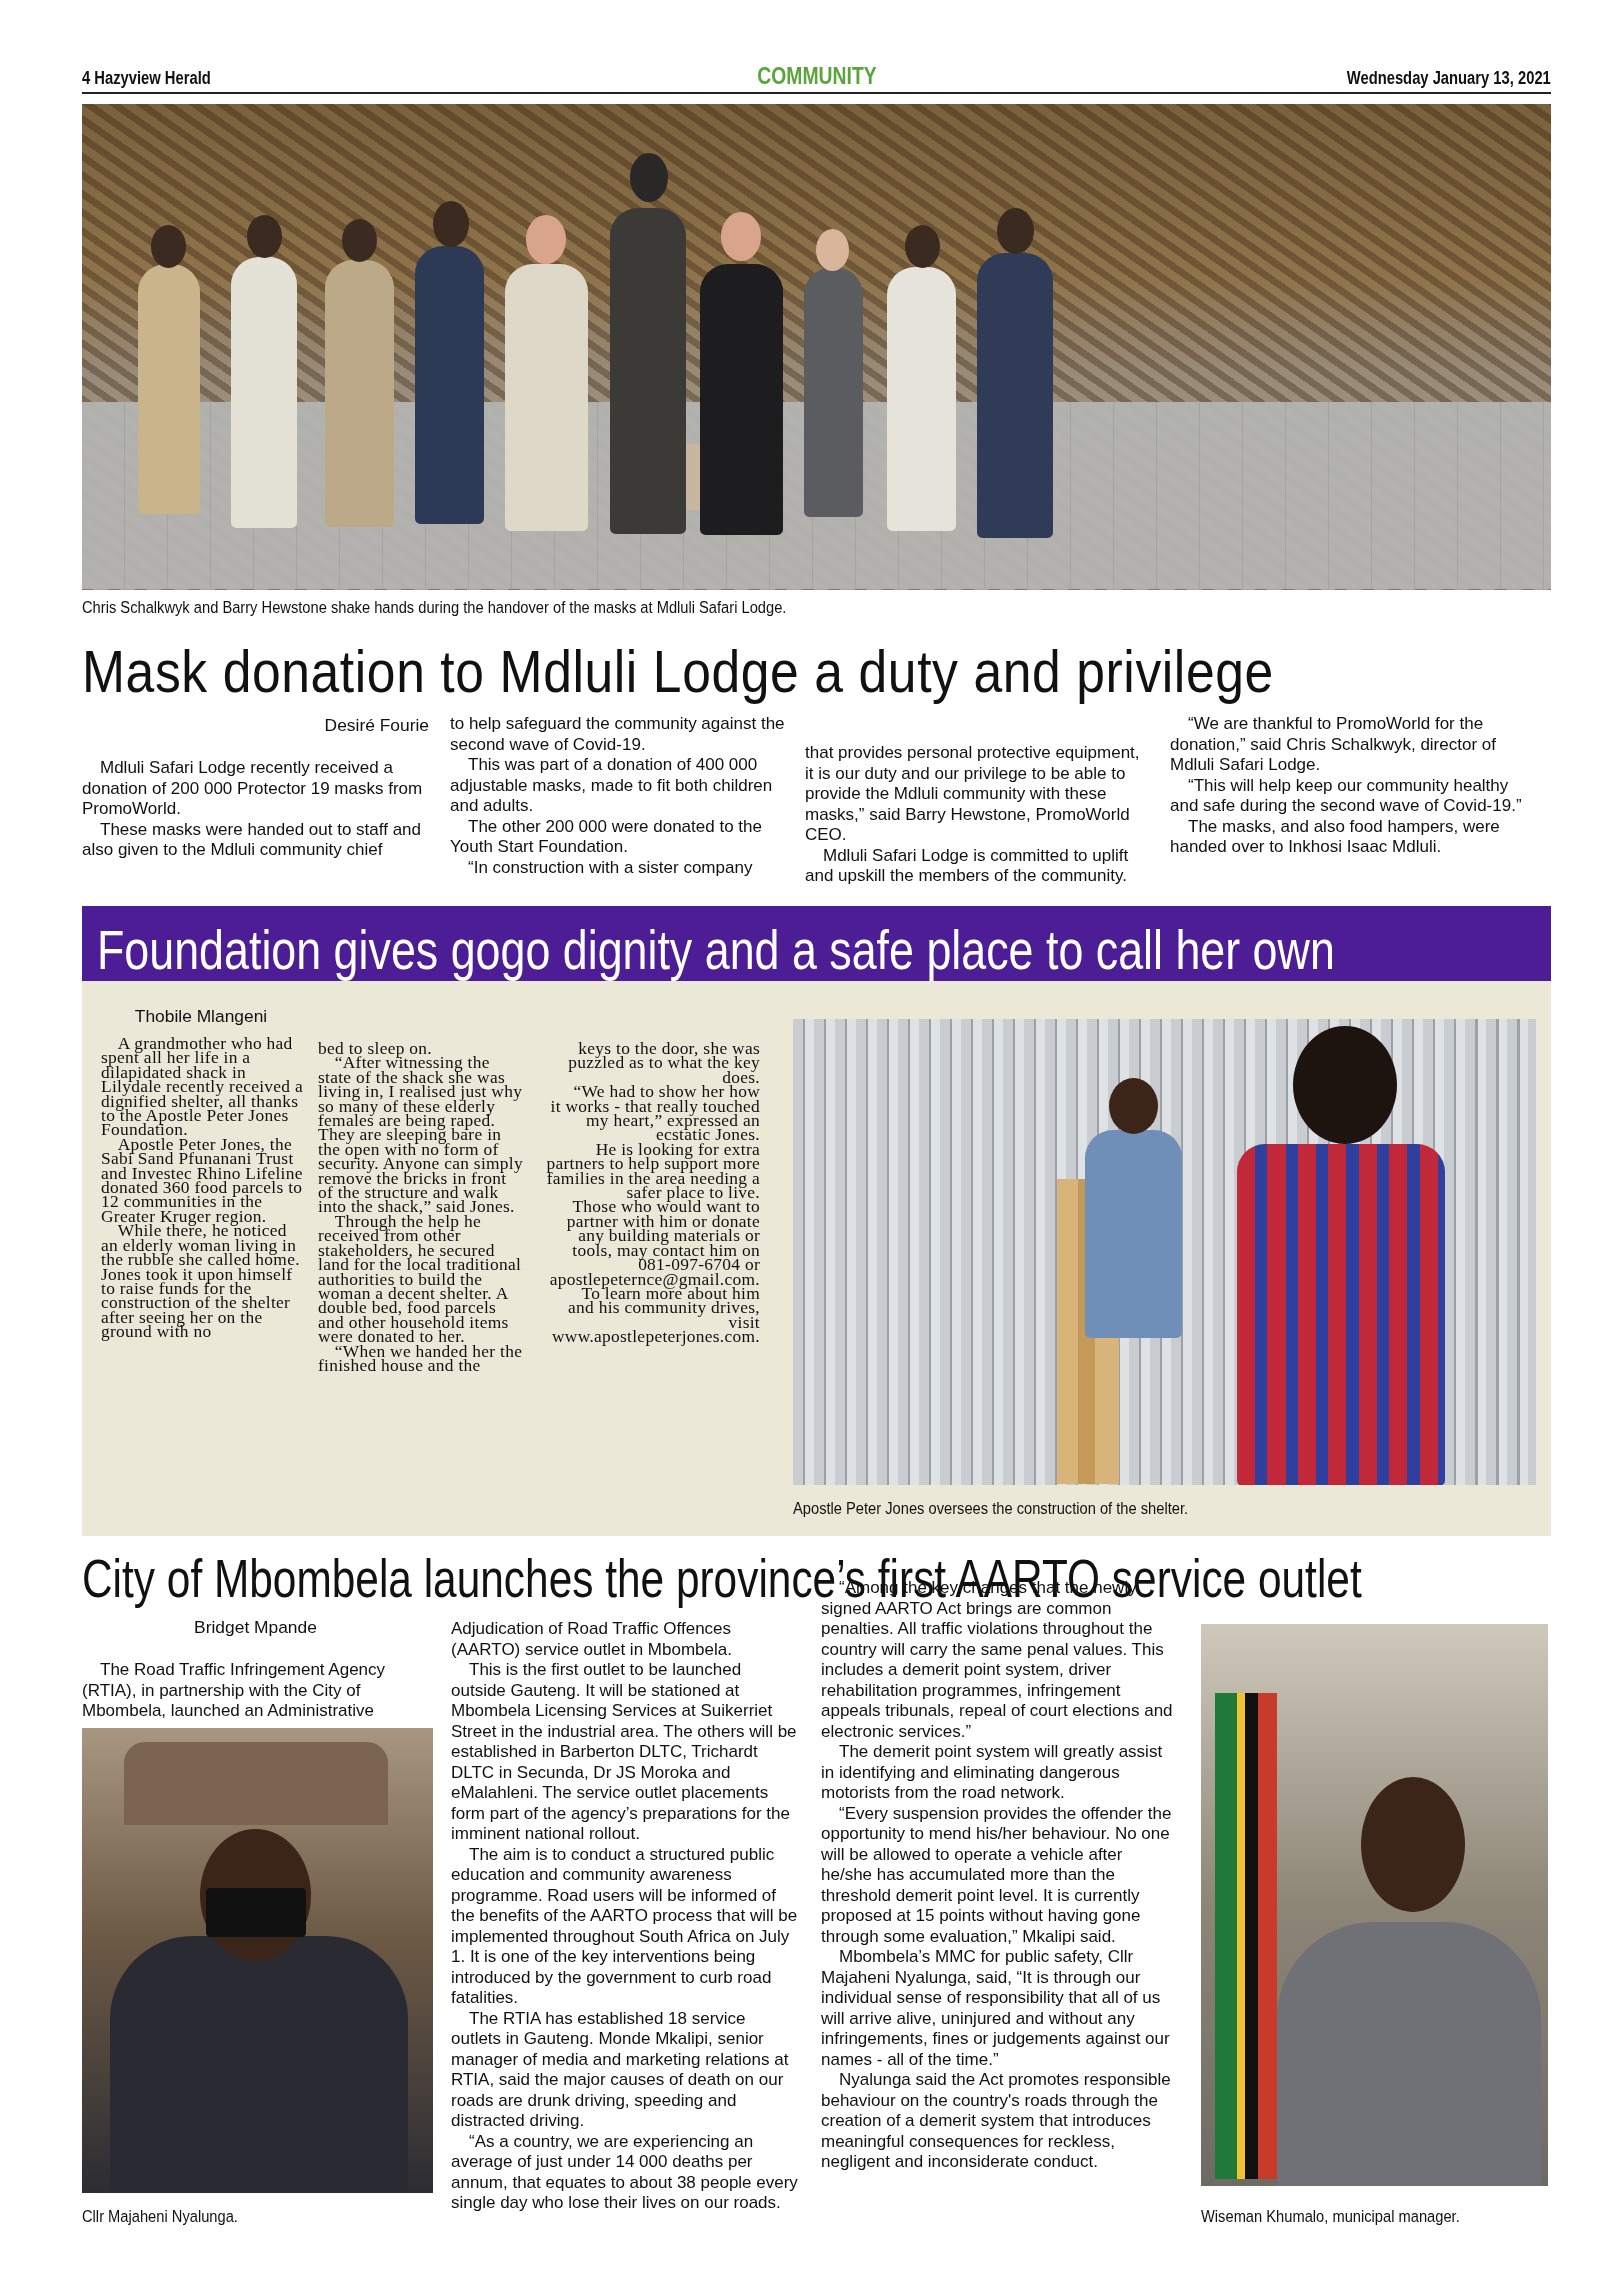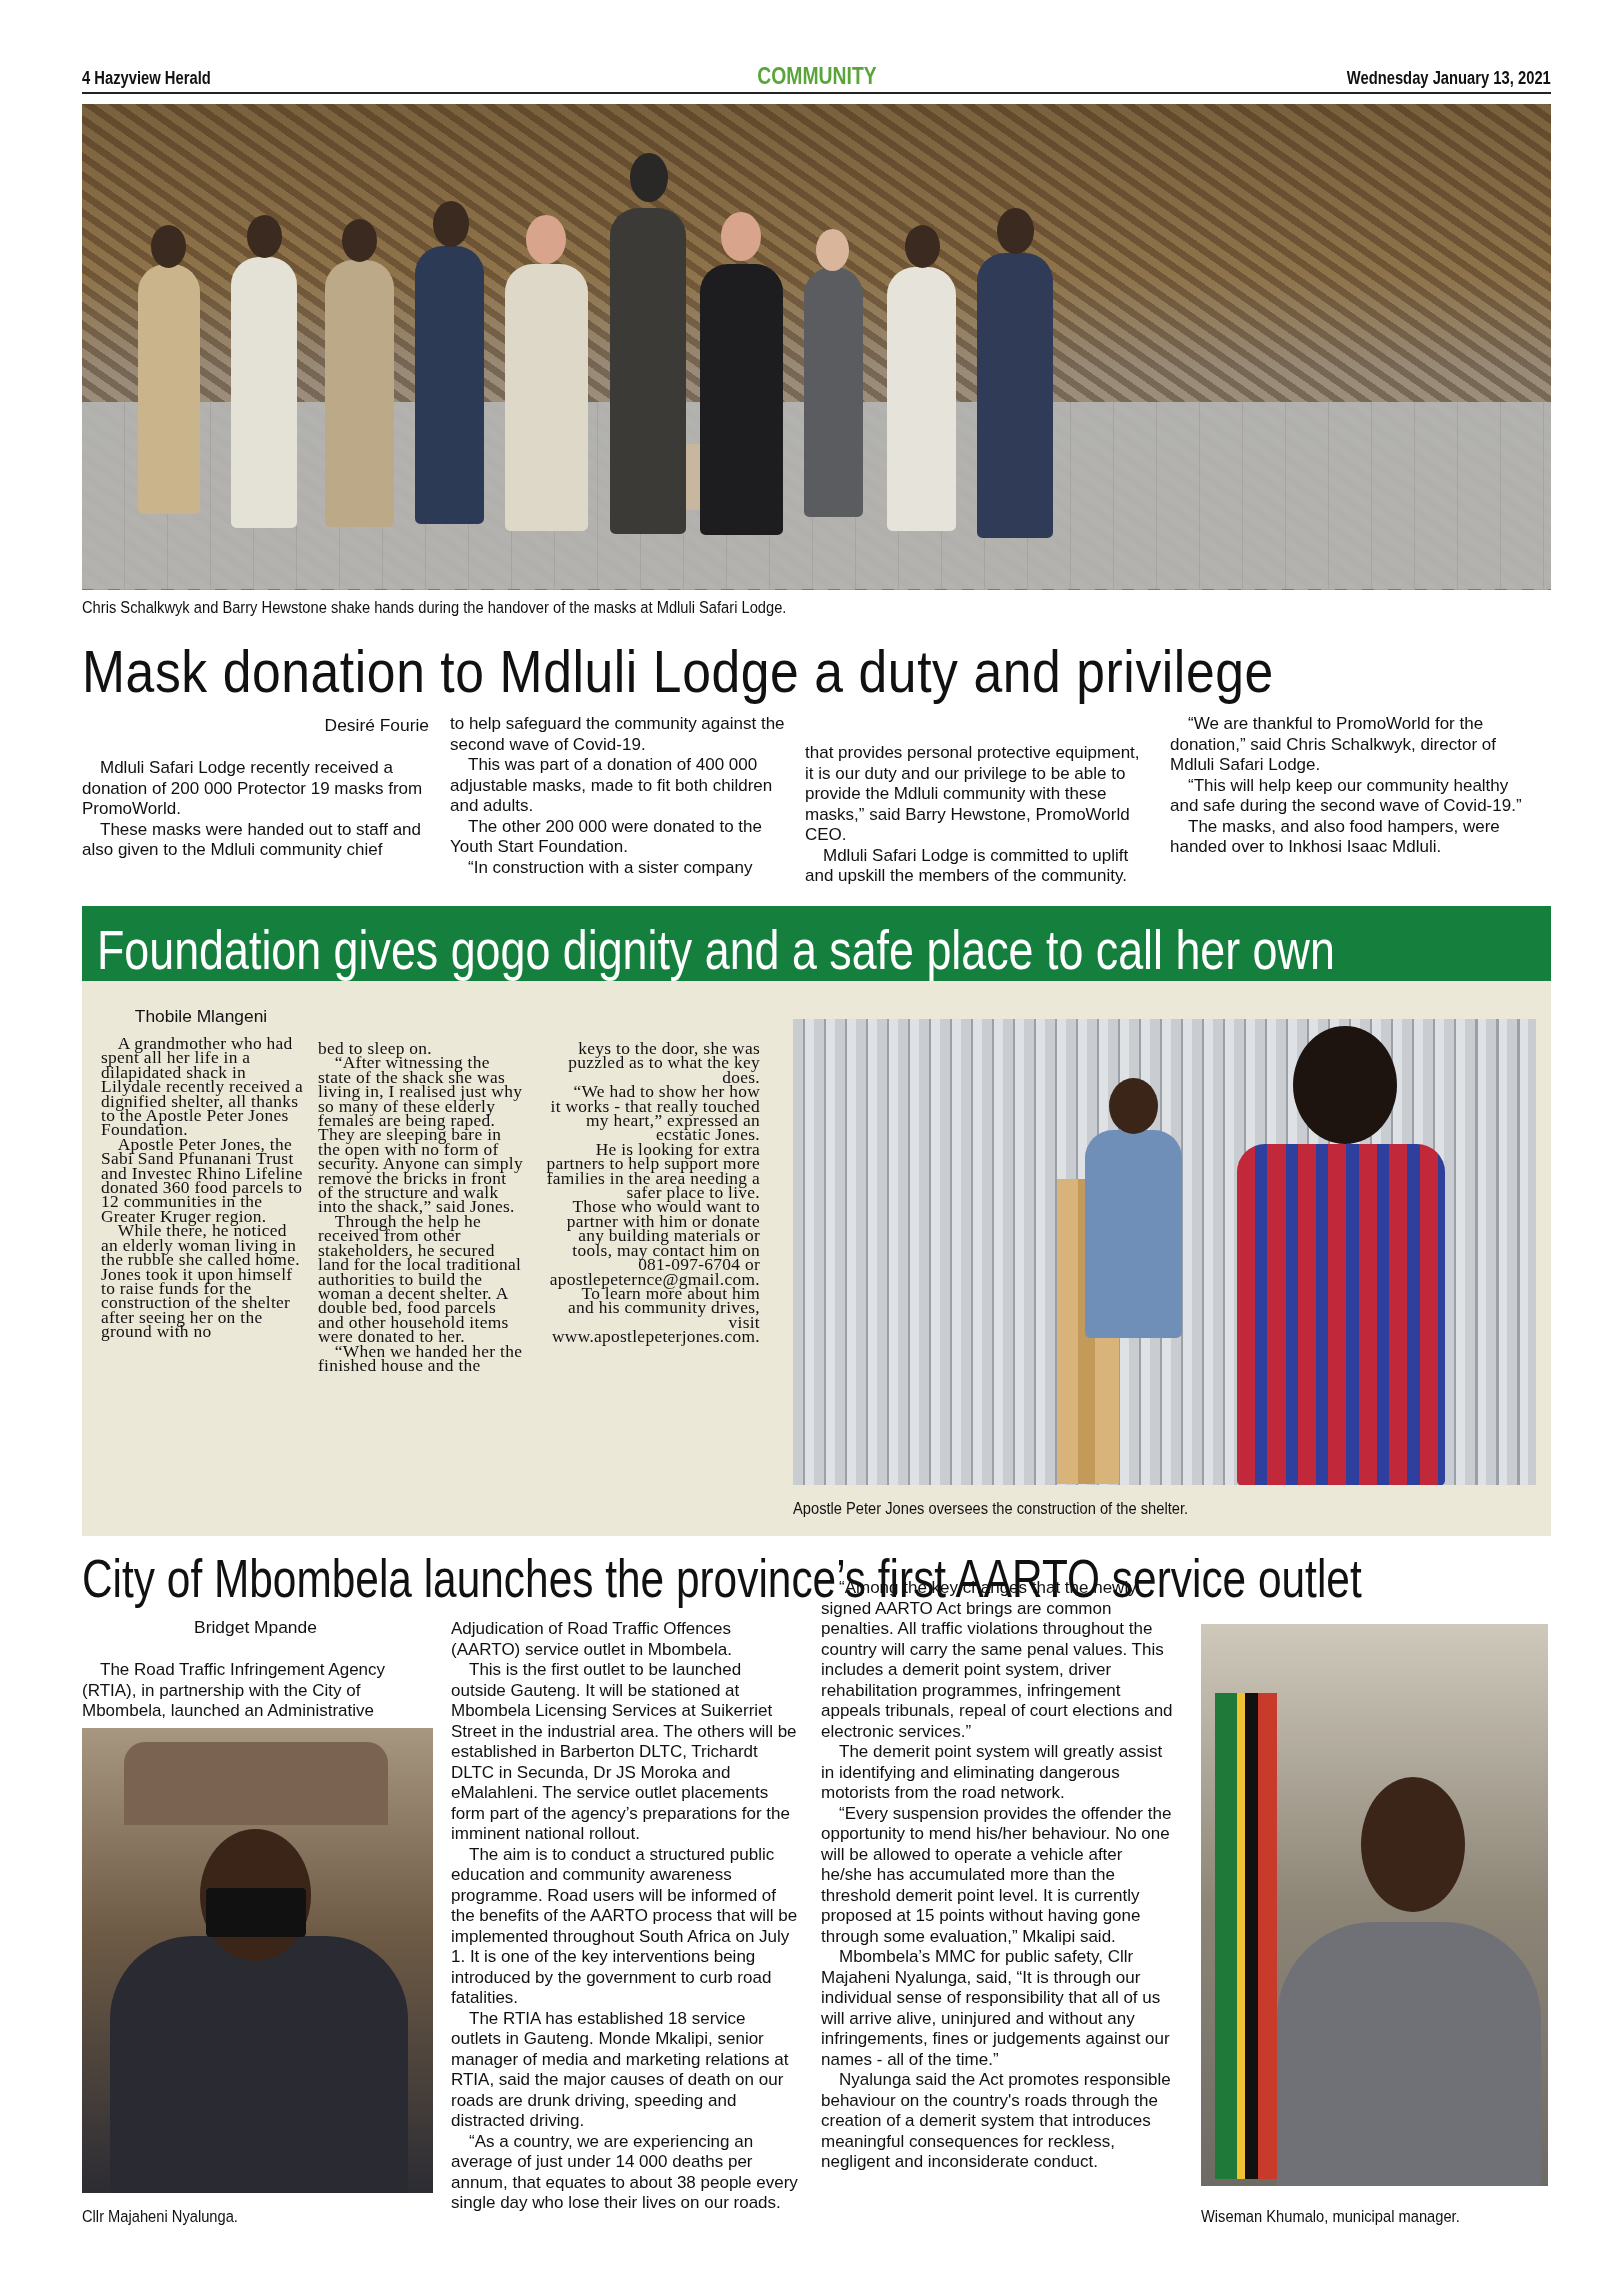--- a/index.html
+++ b/index.html
@@ -33,21 +33,21 @@
 
   
   .hl1{left:82px;top:637px;font-family:"Liberation Sans",sans-serif;font-size:60px;letter-spacing:0.7px;white-space:nowrap;transform:scaleX(0.86);transform-origin:left top;}
   .byline{font-family:"Liberation Sans",sans-serif;font-size:17.4px;text-align:center;}
 
   .col{font-family:Liberation Sans, sans-serif;font-size:17px;line-height:20.5px;}
   .col p{margin:0;text-indent:18px;}
   .col p.noind{text-indent:0;}
 
   
-  .band{left:82px;top:906px;width:1469px;height:86px;background:#15803d;}
+  .band{left:82px;top:906px;width:1469px;height:86px;background:#4c1d95;}
   .band-title{left:15.3px;top:11px;font-family:"Liberation Sans",sans-serif;font-size:56px;color:#fff;white-space:nowrap;transform:scaleX(0.8);transform-origin:left top;}
   .beige{left:82px;top:981px;width:1469px;height:555px;background:#ece8d7;}
 
   .col2{font-family:"Liberation Serif",serif;font-size:17.4px;line-height:14.4px;letter-spacing:0.3px;}
   .col2 p{margin:0;text-indent:16.7px;}
   .col2 p.noind{text-indent:0;margin-top:36px;}
 
   .hl3{left:82px;top:1548px;font-family:"Liberation Sans",sans-serif;font-size:53px;white-space:nowrap;transform:scaleX(0.8);transform-origin:left top;}
 </style>
 </head>

